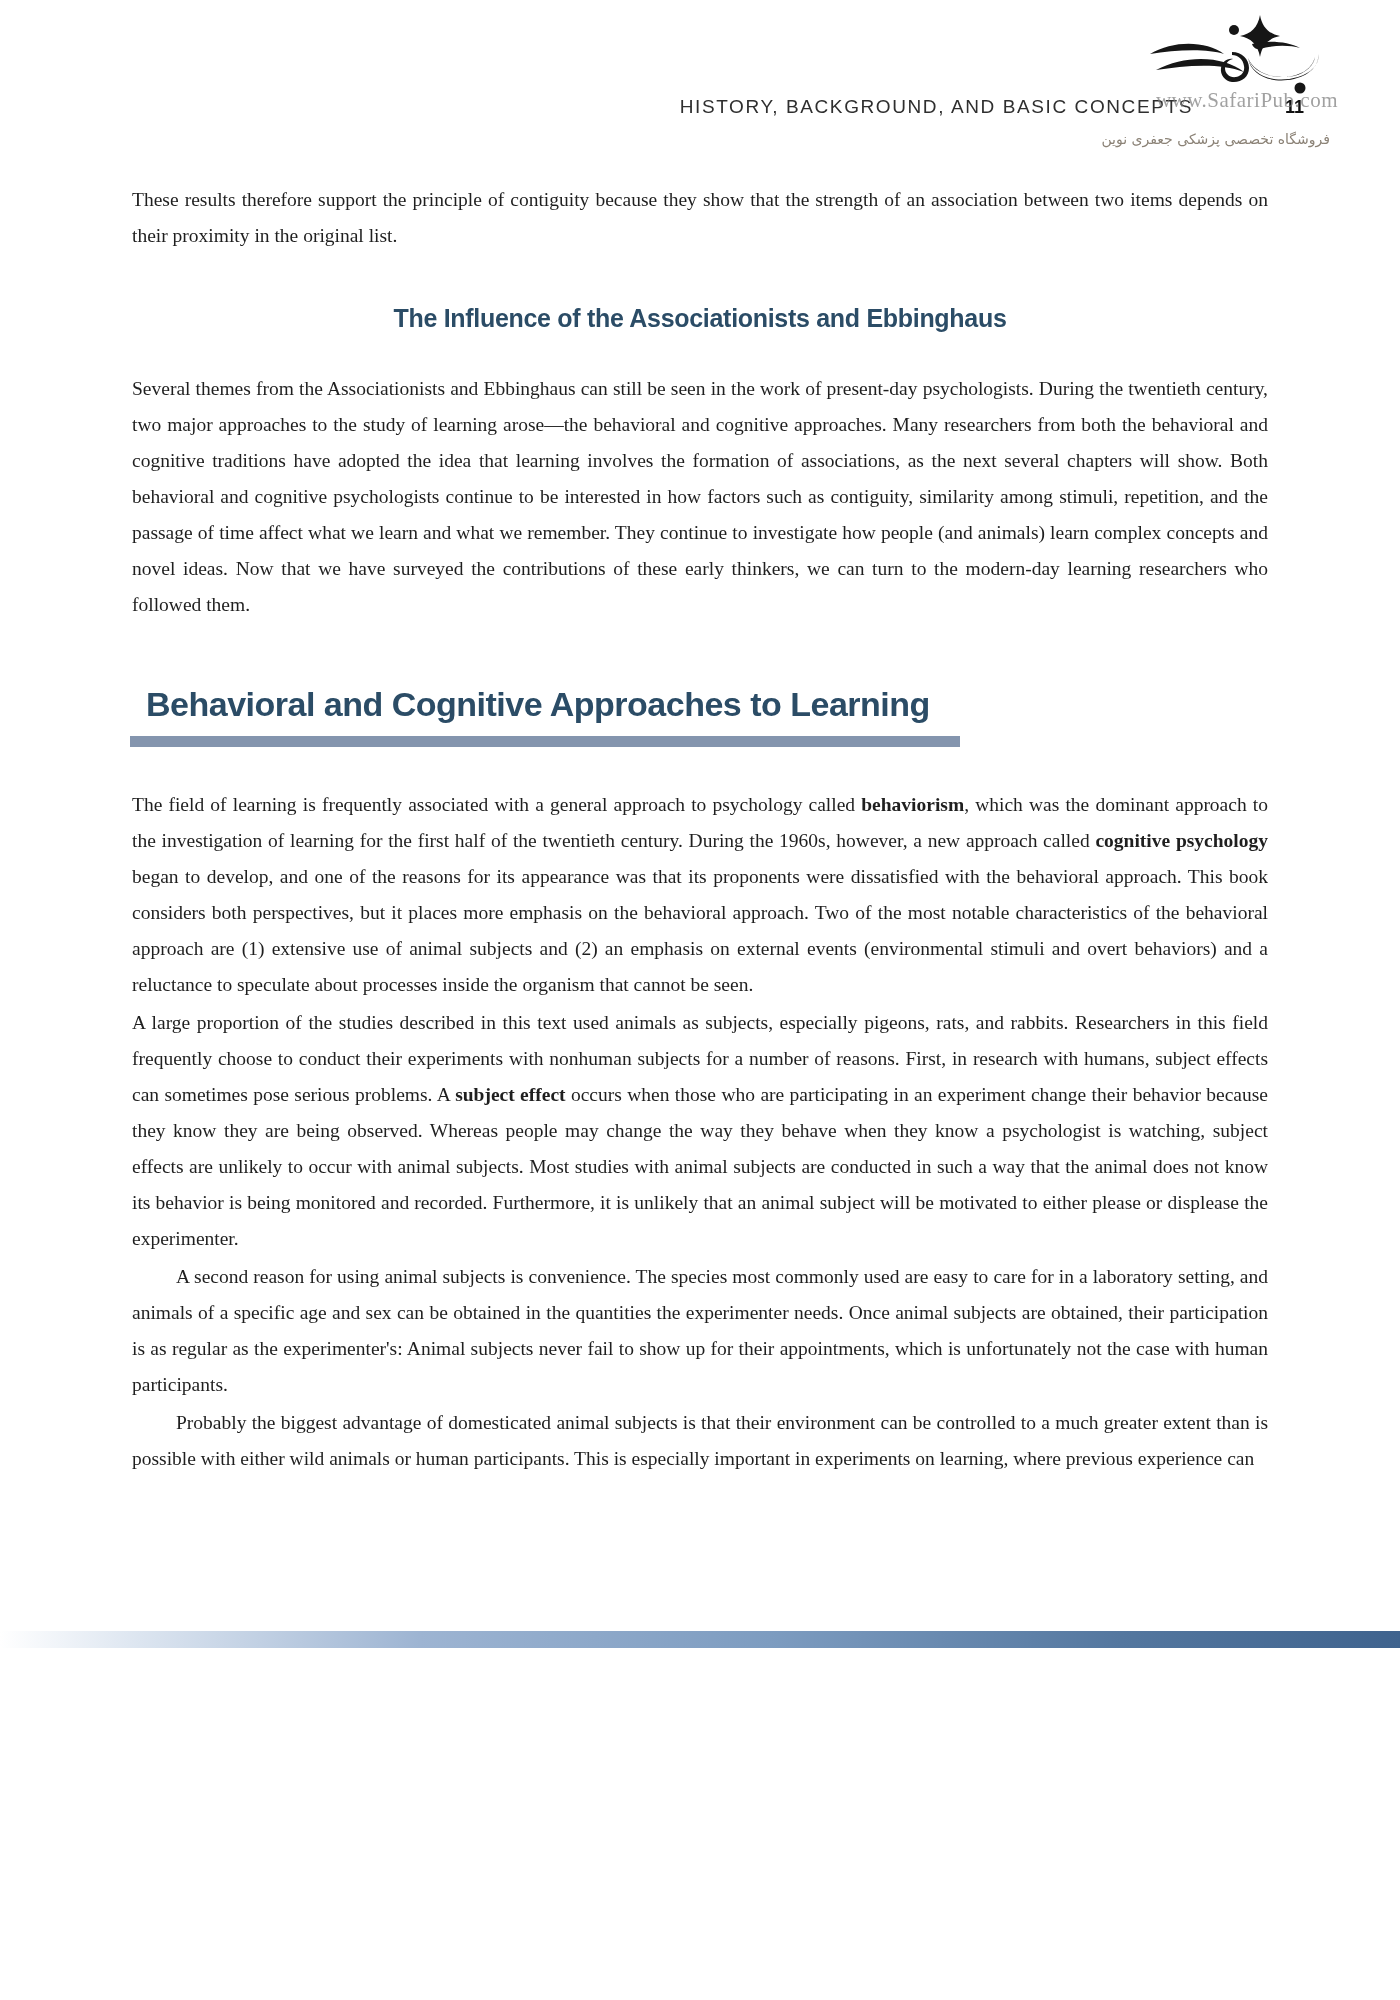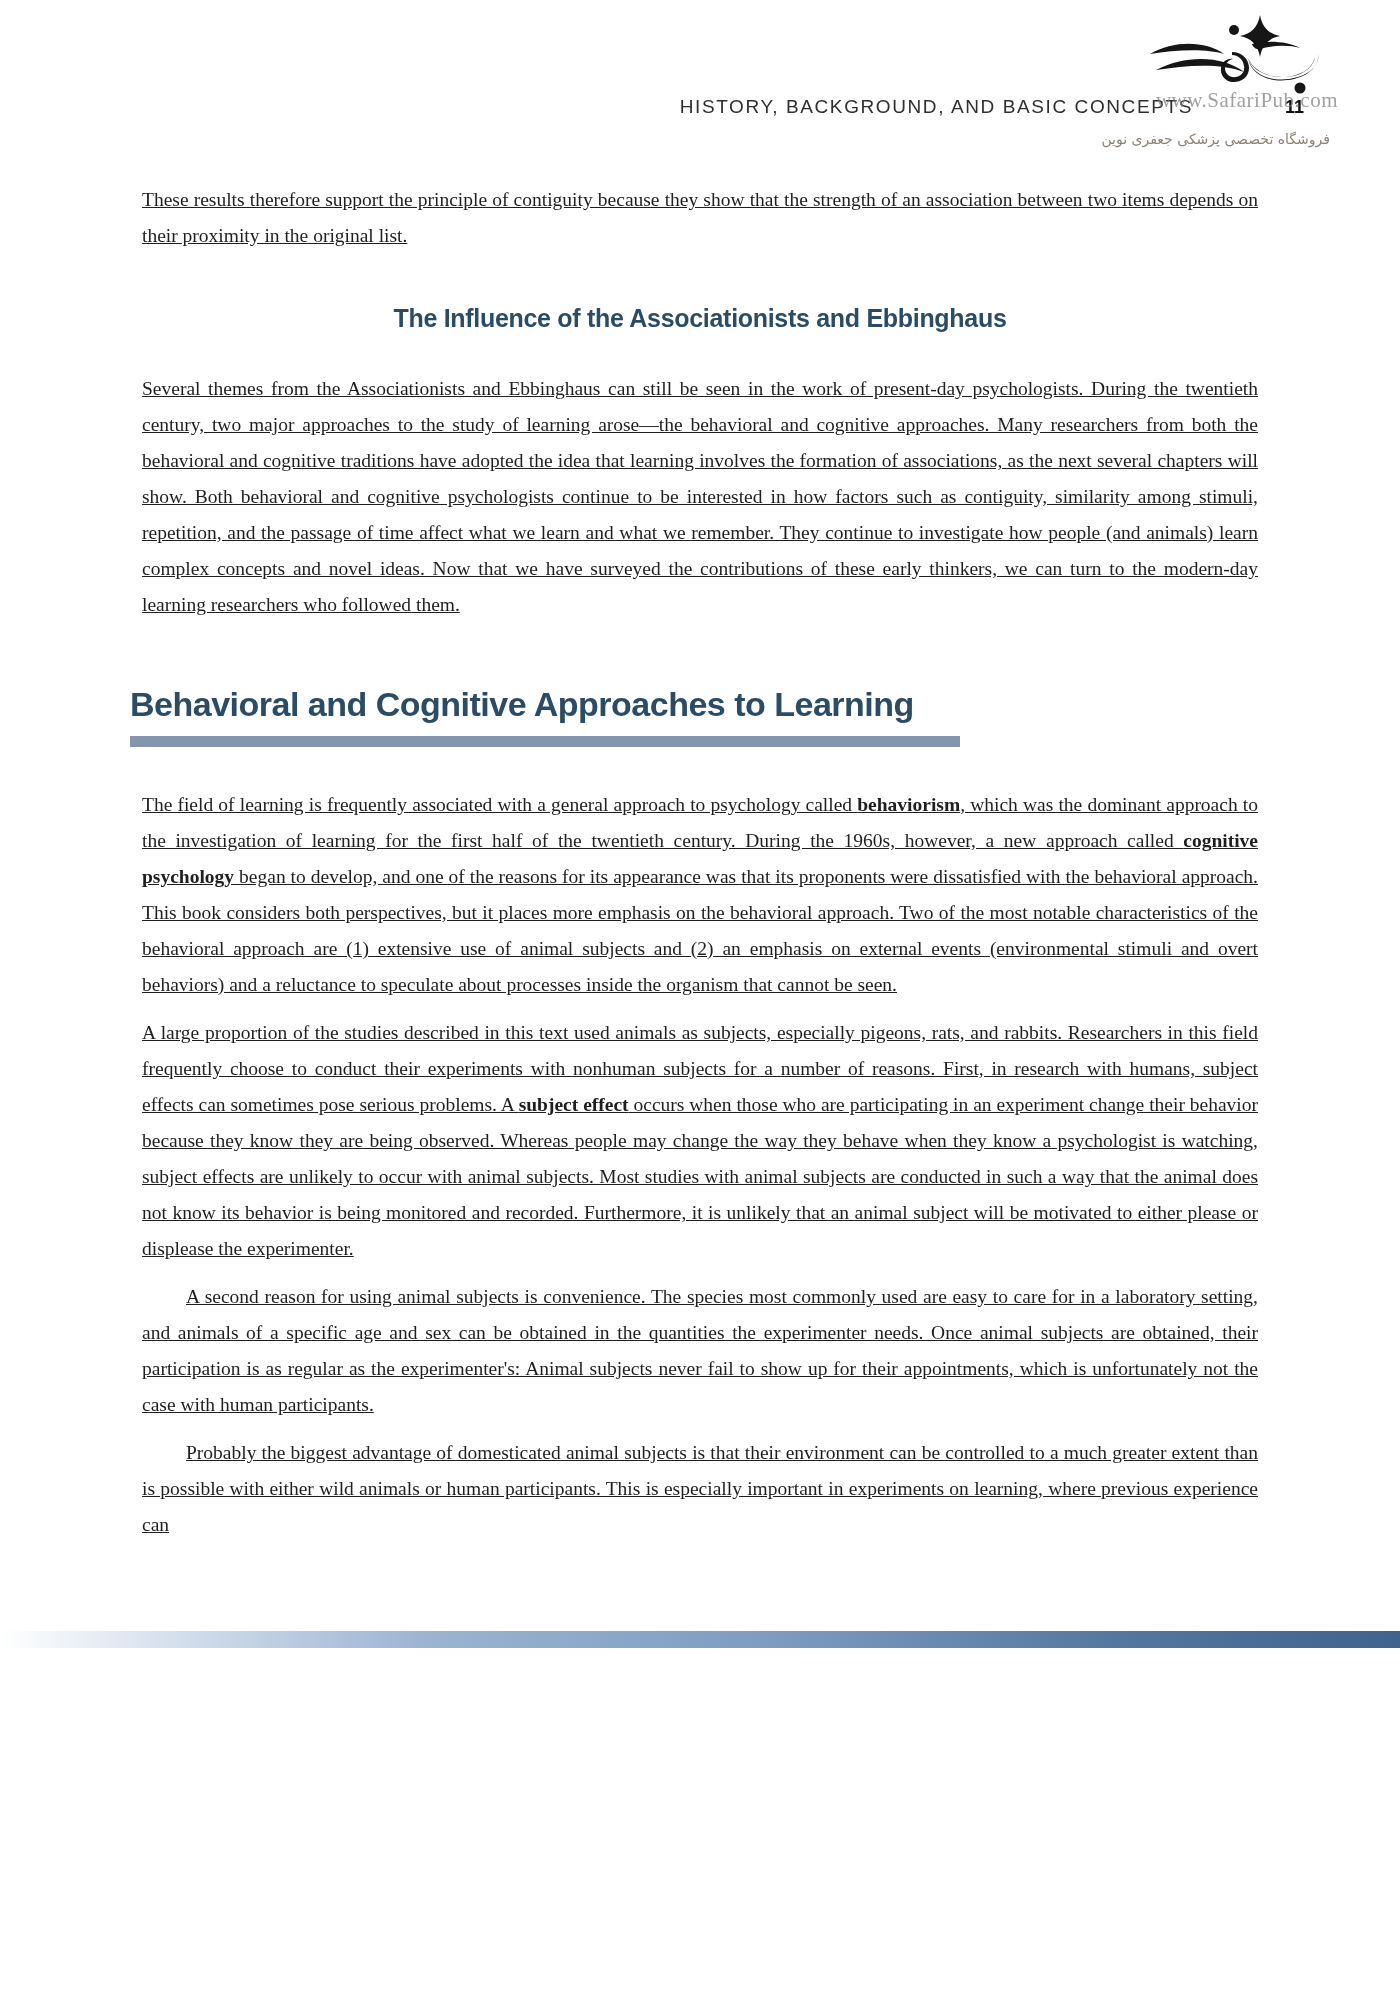--- a/index.html
+++ b/index.html
@@ -69,41 +69,40 @@
 
   
   .body-col {
     position: absolute;
     top: 178px;
     left: 130px;
     width: 1140px;
     color: var(--body-text, #1f1f1f);
   }
   .body-p {
-    margin: 12px;
+    margin: 2px;
     font-size: 19.5px;
     line-height: 36px;
     text-align: justify;
     color: var(--body-text, #1f1f1f);
-    text-decoration: underline;
   }
   .body-p.indent { text-indent: 44px; }
   .body-p b { font-weight: 700; }
 
   h2.section-h {
     margin: 50px 0 38px 0;
     font-family: "Liberation Sans", sans-serif;
     font-weight: 700;
     font-size: 25px;
     letter-spacing: -0.3px;
     color: var(--heading, #2b4c66);
     text-align: center;
   }
   h1.chapter-h {
-    margin: 62px 0 0 0;
+    margin: 62px 0 0 16px;
     font-family: "Liberation Sans", sans-serif;
     font-weight: 700;
     font-size: 34px;
     letter-spacing: -0.5px;
     color: var(--heading, #2b4c66);
   }
   .h-rule {
     width: 830px;
     height: 11px;
     margin: 12px 0 40px 0;

